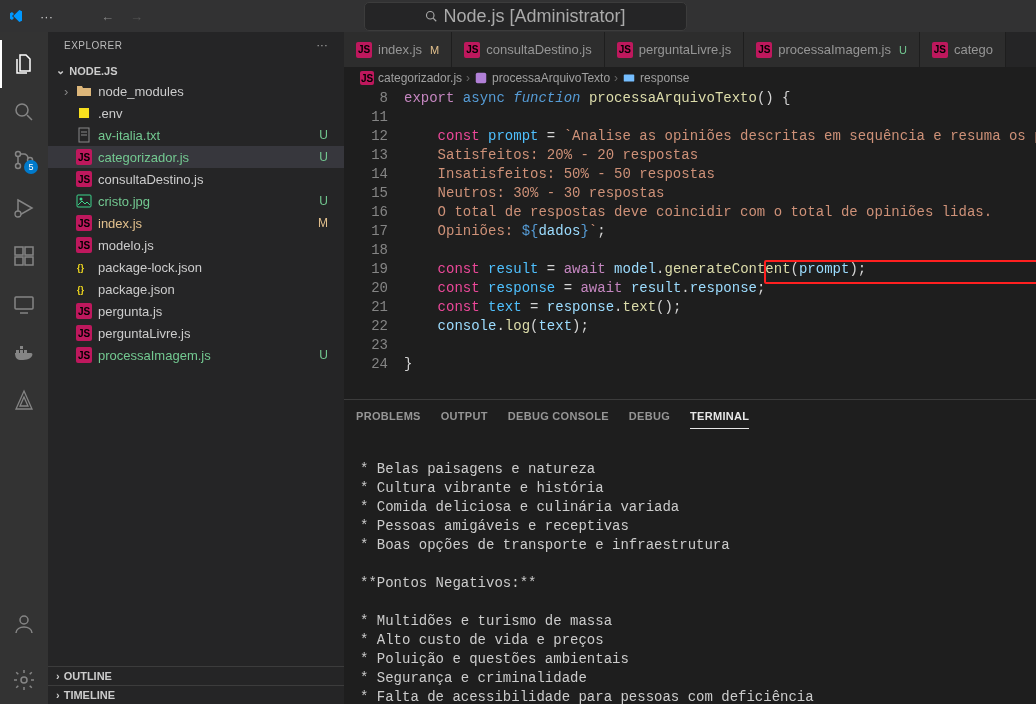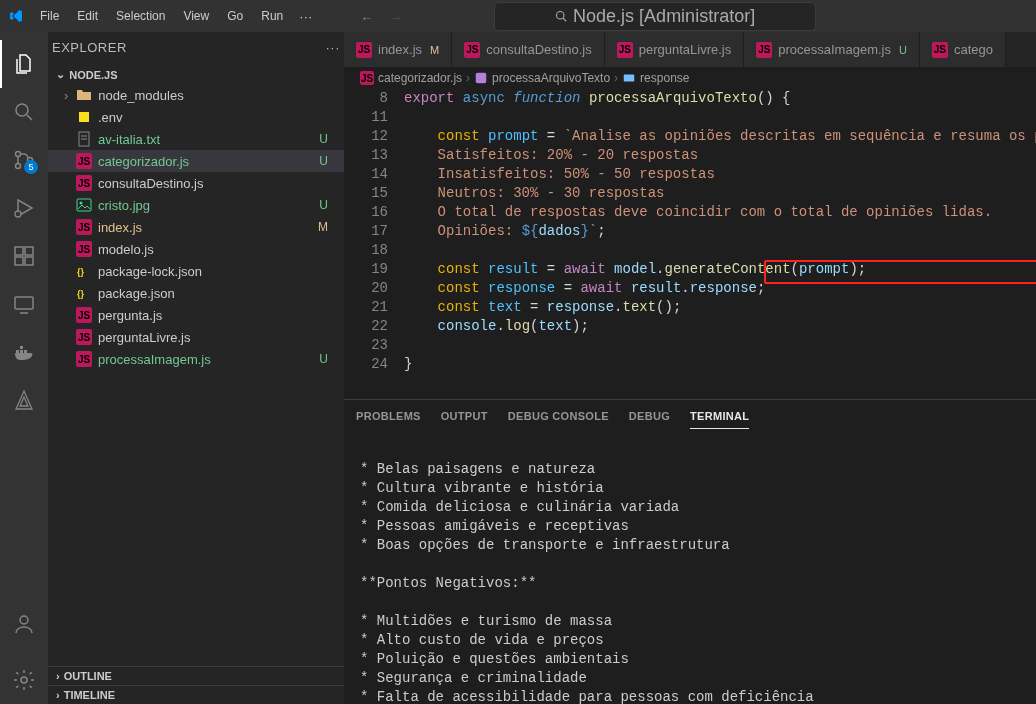--- a/index.html
+++ b/index.html
@@ -17,21 +17,21 @@
 .main { display: flex; height: calc(100% - 32px); }
 
 .activity-bar { width: 48px; background: #333333; display: flex; flex-direction: column; align-items: center; padding-top: 8px; }
 .activity-item { width: 48px; height: 48px; display: flex; align-items: center; justify-content: center; color: #858585; cursor: pointer; position: relative; }
 .activity-item.active { color: #ffffff; }
 .activity-item.active::before { content: ''; position: absolute; left: 0; top: 0; bottom: 0; width: 2px; background: #ffffff; }
 .activity-bottom { margin-top: auto; margin-bottom: 8px; }
 .badge { position: absolute; bottom: 10px; right: 10px; background: #007acc; color: #fff; border-radius: 8px; font-size: 9px; min-width: 14px; height: 14px; display: flex; align-items: center; justify-content: center; padding: 0 3px; }
 
 .sidebar { width: 296px; background: #252526; display: flex; flex-direction: column; }
-.sidebar-header { padding: 8px 4px; display: flex; justify-content: space-between; align-items: center; font-size: 13px; color: #bbbbbb; letter-spacing: 0.5px; }
+.sidebar-header { padding: 8px 16px; display: flex; justify-content: space-between; align-items: center; font-size: 10px; color: #bbbbbb; letter-spacing: 0.5px; }
 .sidebar-section { padding: 2px 0; }
 .section-title { padding: 3px 8px; font-size: 11px; font-weight: 700; display: flex; align-items: center; gap: 4px; cursor: pointer; }
 .file-tree { padding-left: 0; }
 .tree-item { padding: 3px 8px 3px 16px; display: flex; align-items: center; gap: 6px; cursor: pointer; font-size: 13px; position: relative; }
 .tree-item.selected { background: #37373d; }
 .tree-item .status { margin-left: auto; padding-right: 8px; font-size: 12px; }
 .tree-item.untracked { color: #73c991; }
 .tree-item.modified { color: #e2c08d; }
 .tree-indent-1 { padding-left: 28px; }
 .file-icon { width: 16px; height: 16px; flex-shrink: 0; display: flex; align-items: center; justify-content: center; font-size: 10px; font-weight: bold; border-radius: 2px; }
@@ -52,21 +52,21 @@
 .code-area { flex: 1; display: flex; font-family: Consolas, "Courier New", monospace; font-size: 14px; line-height: 19px; overflow: hidden; position: relative; }
 .gutter { width: 60px; text-align: right; color: #858585; padding-right: 16px; user-select: none; padding-top: 0; }
 .gutter .line-no { height: 19px; }
 .code-lines { flex: 1; white-space: pre; overflow: hidden; }
 .code-line { height: 19px; }
 .highlight-box { position: absolute; border: 2px solid #ff2020; left: 420px; top: 171px; width: 335px; height: 24px; pointer-events: none; z-index: 10; border-radius: 2px; }
 
 .kw-export { color: #c586c0; }
 .kw-async { color: #569cd6; }
 .kw-function { color: #569cd6; font-style: italic; }
-.kw-const { color: #eab308; }
+.kw-const { color: #ec4899; }
 .kw-await { color: #c586c0; }
 .fn-name { color: #dcdcaa; }
 .var-name { color: #4fc1ff; }
 .prop { color: #9cdcfe; }
 .string { color: #ce9178; }
 .method { color: #dcdcaa; }
 .punct { color: #d4d4d4; }
 .template-expr { color: #569cd6; }
 
 .panel { height: 305px; border-top: 1px solid #3c3c3c; display: flex; flex-direction: column; }
@@ -79,28 +79,20 @@
 </style>
 </head>
 <body>
 
 <div class="titlebar">
   <span class="logo">
     <svg viewBox="0 0 24 24" width="16" height="16">
         <path fill="#0098ff" d="M17 3l4 2v14l-4 2-9-9 9-9zM3 8l3-2 3 3-3 3 3 3-3 3-3-2V8z"></path>
       </svg>
   </span>
-  <div class="menu" id="menu-bar">
-      <div class="menu-item">File</div>
-      <div class="menu-item">Edit</div>
-      <div class="menu-item">Selection</div>
-      <div class="menu-item">View</div>
-      <div class="menu-item">Go</div>
-      <div class="menu-item">Run</div>
-    </div>
   <span class="menu-more">···</span>
   <div class="nav-arrows">
     <span>←</span>
     <span style="opacity:.4">→</span>
   </div>
   <div class="search-box">
     <div class="search-inner">
       <svg width="12" height="12" viewBox="0 0 16 16">
           <circle cx="7" cy="7" r="5" stroke="#aaa" stroke-width="1.5" fill="none"></circle>
           <line x1="11" y1="11" x2="15" y2="15" stroke="#aaa" stroke-width="1.5"></line>

